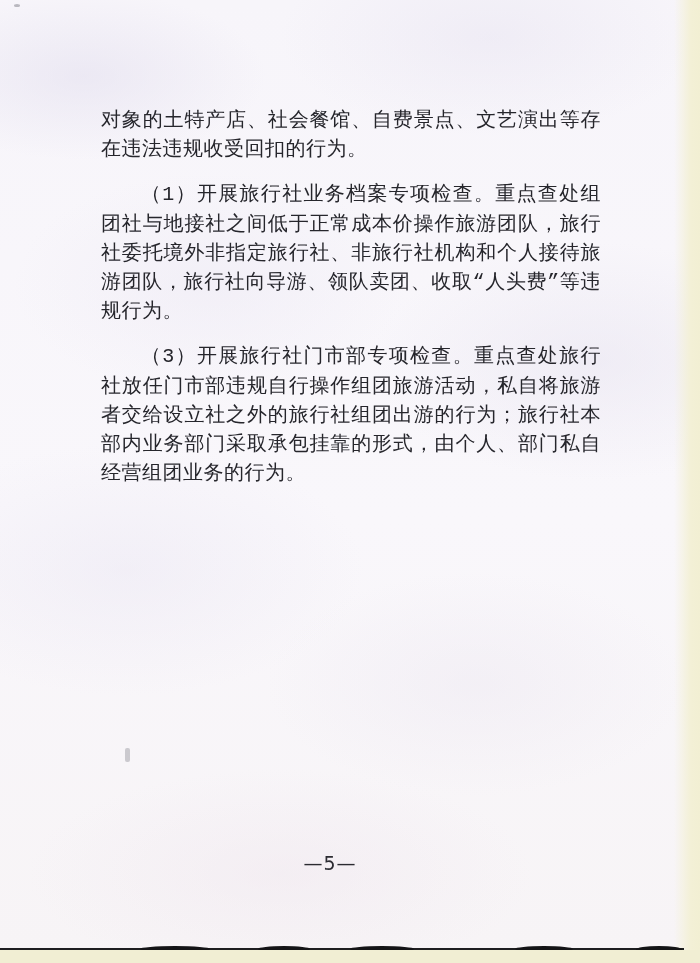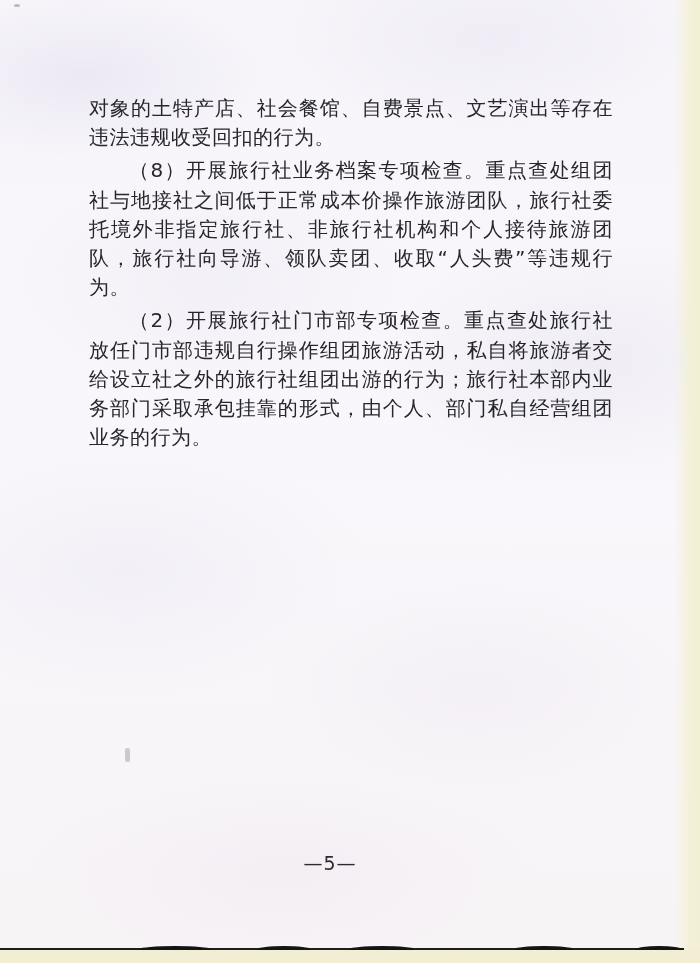--- a/index.html
+++ b/index.html
@@ -101,22 +101,23 @@
     left: 85px;
     top: 90px;
     width: 532px;
     color: #26262c;
     font-size: 20px;
     line-height: 29.2px;
     letter-spacing: 0.5px;
     text-align: justify;
   }
   .content p {
-    margin: 4px;
+    margin: 16px;
     padding: 0;
+    font-family: Liberation Mono, monospace;
   }
   .p-indent {
     text-indent: 2em;
   }
   .heading-kai {
     font-family: "DejaVu Serif", serif;
     font-style: italic;
     color: #222228;
   }
 
@@ -133,22 +134,22 @@
 </style>
 </head>
 <body>
 
 <div class="page">
 
   <span class="corner-speck"></span>
 
   <div class="content">
     <p>对象的土特产店、社会餐馆、自费景点、文艺演出等存在违法违规收受回扣的行为。</p>
-    <p class="p-indent">（8）开展旅行社业务档案专项检查。重点查处组团社与地接社之间低于正常成本价操作旅游团队，旅行社委托境外非指定旅行社、非旅行社机构和个人接待旅游团队，旅行社向导游、领队卖团、收取“人头费”等违规行为。</p>
-    <p class="p-indent">（2）开展旅行社门市部专项检查。重点查处旅行社放任门市部违规自行操作组团旅游活动，私自将旅游者交给设立社之外的旅行社组团出游的行为；旅行社本部内业务部门采取承包挂靠的形式，由个人、部门私自经营组团业务的行为。</p>
+    <p class="p-indent">（1）开展旅行社业务档案专项检查。重点查处组团社与地接社之间低于正常成本价操作旅游团队，旅行社委托境外非指定旅行社、非旅行社机构和个人接待旅游团队，旅行社向导游、领队卖团、收取“人头费”等违规行为。</p>
+    <p class="p-indent">（3）开展旅行社门市部专项检查。重点查处旅行社放任门市部违规自行操作组团旅游活动，私自将旅游者交给设立社之外的旅行社组团出游的行为；旅行社本部内业务部门采取承包挂靠的形式，由个人、部门私自经营组团业务的行为。</p>
   </div>
 
   <span class="scan-smudge"></span>
 
   <div class="page-number">—5—</div>
 </div>
 
 <div class="scan-strip-right"></div>
 <div class="scan-edge-bottom"></div>
 <span class="edge-blob blob-1"></span>

